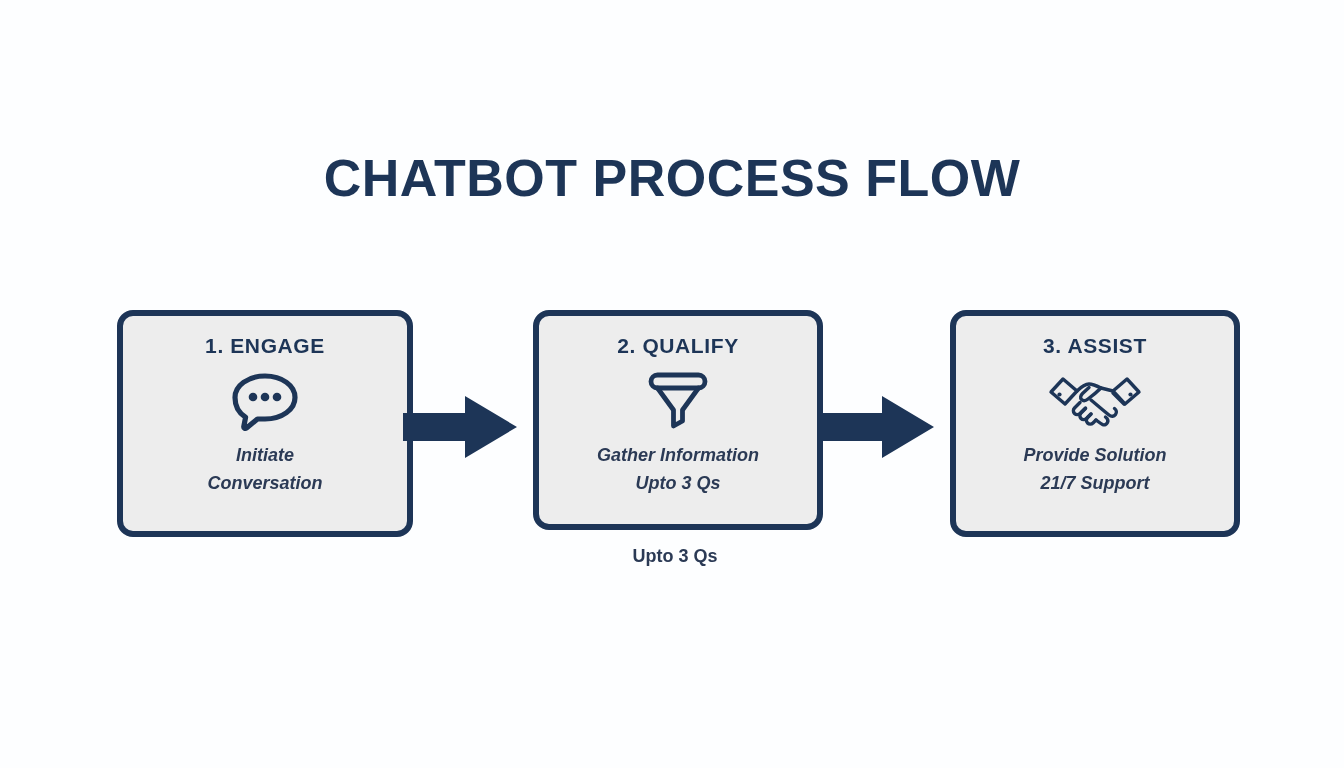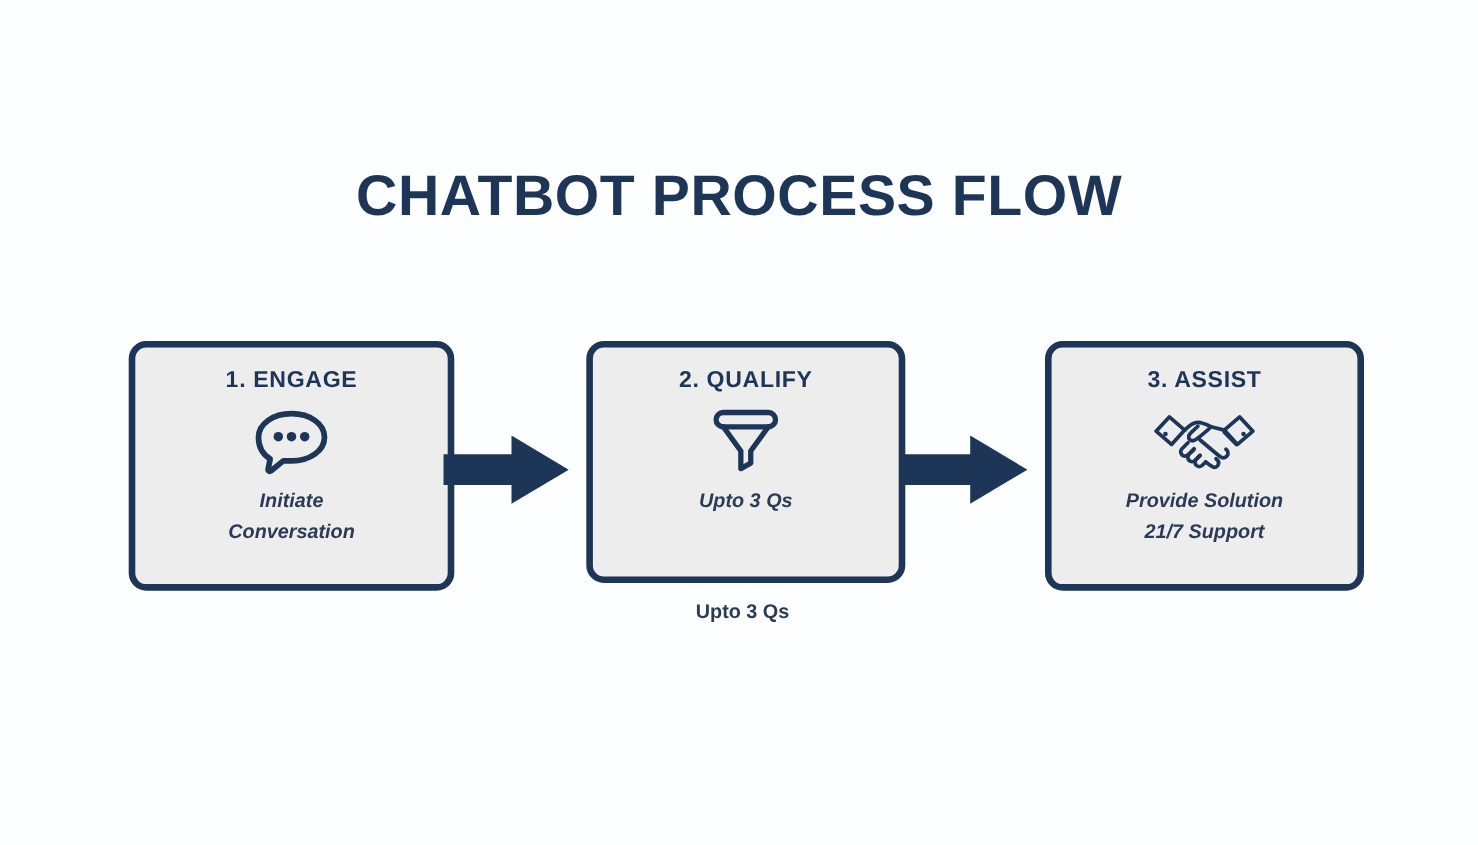--- a/index.html
+++ b/index.html
@@ -145,20 +145,21 @@
 
     <div class="step-box step-2">
       <div class="step-heading">2. QUALIFY</div>
       <div class="step-icon">
         <svg width="66" height="62" viewBox="0 0 66 62" aria-hidden="true">
           <rect x="6" y="5" width="54" height="13" rx="6.5" fill="none" stroke="#1d3557" stroke-width="4.8"></rect>
           <path d="M12.5 18 L28.5 40 L28.5 56 L37.5 51 L37.5 40 L53.5 18" fill="none" stroke="#1d3557" stroke-width="4.8" stroke-linejoin="round" stroke-linecap="round"></path>
         </svg>
       </div>
       <div class="step-lines">
+        <div>Gather Information</div>
         <div>Upto 3 Qs</div>
       </div>
     </div>
 
     <div class="arrow arrow-2">
       <svg width="116" height="66" viewBox="0 0 116 66" aria-hidden="true">
         <path d="M0 19 L62 19 L62 2 L114 33 L62 64 L62 47 L0 47 Z" fill="#1d3557"></path>
       </svg>
     </div>
 

